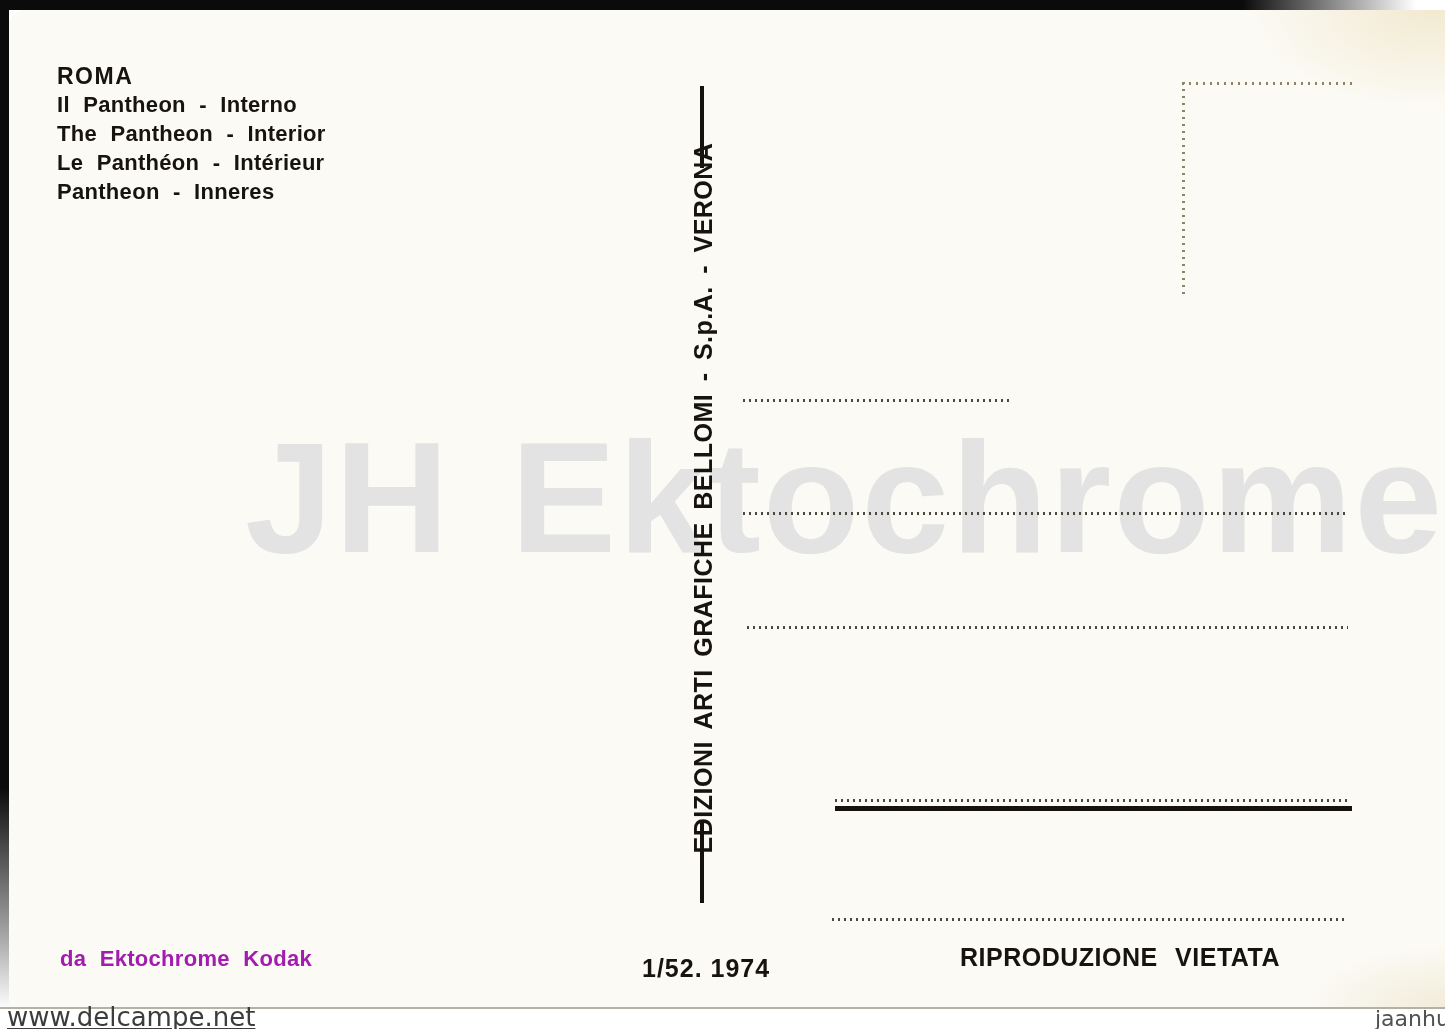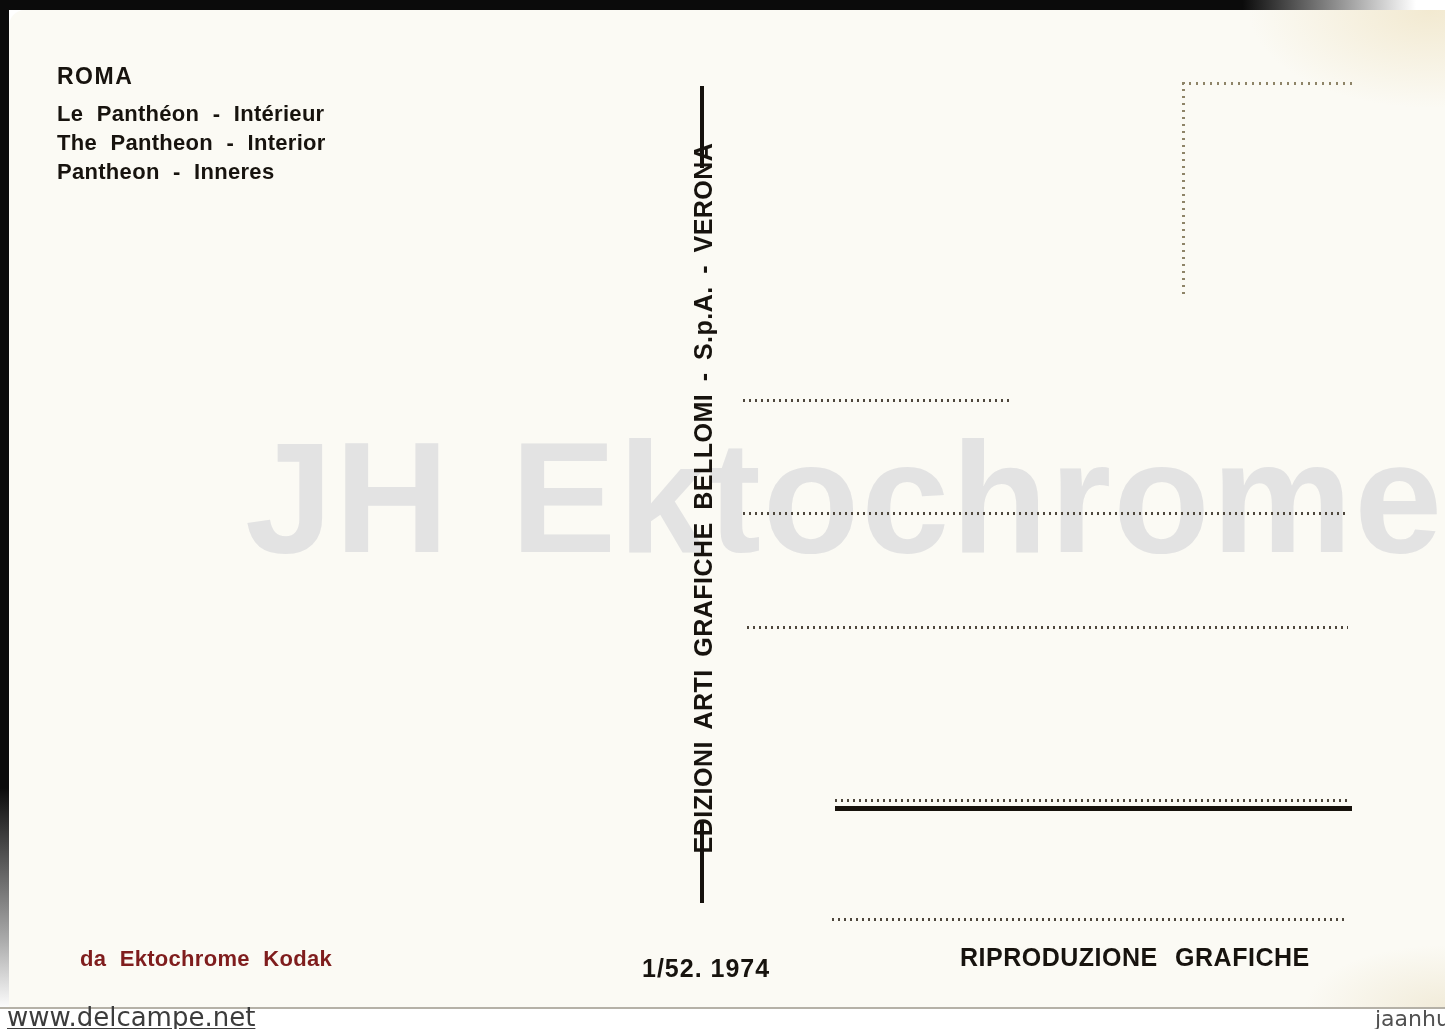--- a/index.html
+++ b/index.html
@@ -50,21 +50,21 @@
     color: #e3e3e3; letter-spacing: 2px; word-spacing: 14px;
     white-space: nowrap; z-index: 2;
   }
 
   
   .ink { color: #17130e; z-index: 4; }
 
   .title-block { position: absolute; left: 57px; top: 63px; z-index: 4; }
   .title-city {
     font-size: 23px; font-weight: 700; letter-spacing: 1.5px;
-    margin-bottom: 9px; color: #17130e;
+    color: #17130e;
   }
   .caption-line {
     font-size: 22px; font-weight: 700; line-height: 29px;
     word-spacing: 7px; letter-spacing: 0.3px; color: #17130e;
   }
 
   
   .rail-line {
     position: absolute; left: 700px; width: 4px; background: #15110d; z-index: 4;
   }
@@ -103,21 +103,21 @@
   .dotline.l5 { left: 832px; top: 918px; width: 515px; }
   .solid-line {
     position: absolute; left: 835px; top: 806px; width: 517px; height: 5px;
     background: #17120c; z-index: 3;
   }
 
   
   .film-credit {
     position: absolute; left: 60px; top: 946px;
     font-size: 22px; font-weight: 700; word-spacing: 7px; letter-spacing: 0.3px;
-    color: #7f1d1d; z-index: 4; margin-left: 20px;
+    color: #a21caf; z-index: 4;
   }
   .series-number {
     position: absolute; left: 642px; top: 943px;
     font-size: 25px; font-weight: 700; letter-spacing: 1px;
     color: #17130e; z-index: 4; margin-top: 11px;
   }
   .rights-notice {
     position: absolute; left: 960px; top: 943px;
     font-size: 25px; font-weight: 700; letter-spacing: 0.5px; word-spacing: 10px;
     color: #17130e; z-index: 4;
@@ -142,42 +142,43 @@
 
   <div class="scan-edge-top"></div>
   <div class="scan-edge-left"></div>
 
   <div class="card"></div>
 
   <div class="jh-watermark">JH Ektochrome</div>
 
   <div class="title-block">
     <div class="title-city">ROMA</div>
+    <div class="caption-line">Il Pantheon - Interno</div>
+    <div class="caption-line">The Pantheon - Interior</div>
     <div class="caption-line">Le Panthéon - Intérieur</div>
-    <div class="caption-line">The Pantheon - Interior</div>
     <div class="caption-line">Pantheon - Inneres</div>
   </div>
 
   <div class="rail-line top"></div>
   <div class="publisher-vertical">EDIZIONI ARTI GRAFICHE BELLOMI - S.p.A. - VERONA</div>
   <div class="rail-line bottom"></div>
 
   <div class="stamp-edge-top"></div>
   <div class="stamp-edge-left"></div>
 
   <div class="dotline l1"></div>
   <div class="dotline l2"></div>
   <div class="dotline l3"></div>
   <div class="dotline l4"></div>
   <div class="solid-line"></div>
   <div class="dotline l5"></div>
 
   <div class="film-credit ink">da Ektochrome Kodak</div>
   <div class="series-number ink">1/52. 1974</div>
-  <div class="rights-notice ink">RIPRODUZIONE GRAFICHE</div>
+  <div class="rights-notice ink">RIPRODUZIONE VIETATA</div>
 
   <div class="card-bottom-edge"></div>
   <div class="bottom-strip"></div>
 
   <div class="site-watermark-left">www.delcampe.net</div>
   <div class="site-watermark-right">jaanhus</div>
 
 </div>
 
 </body></html>

